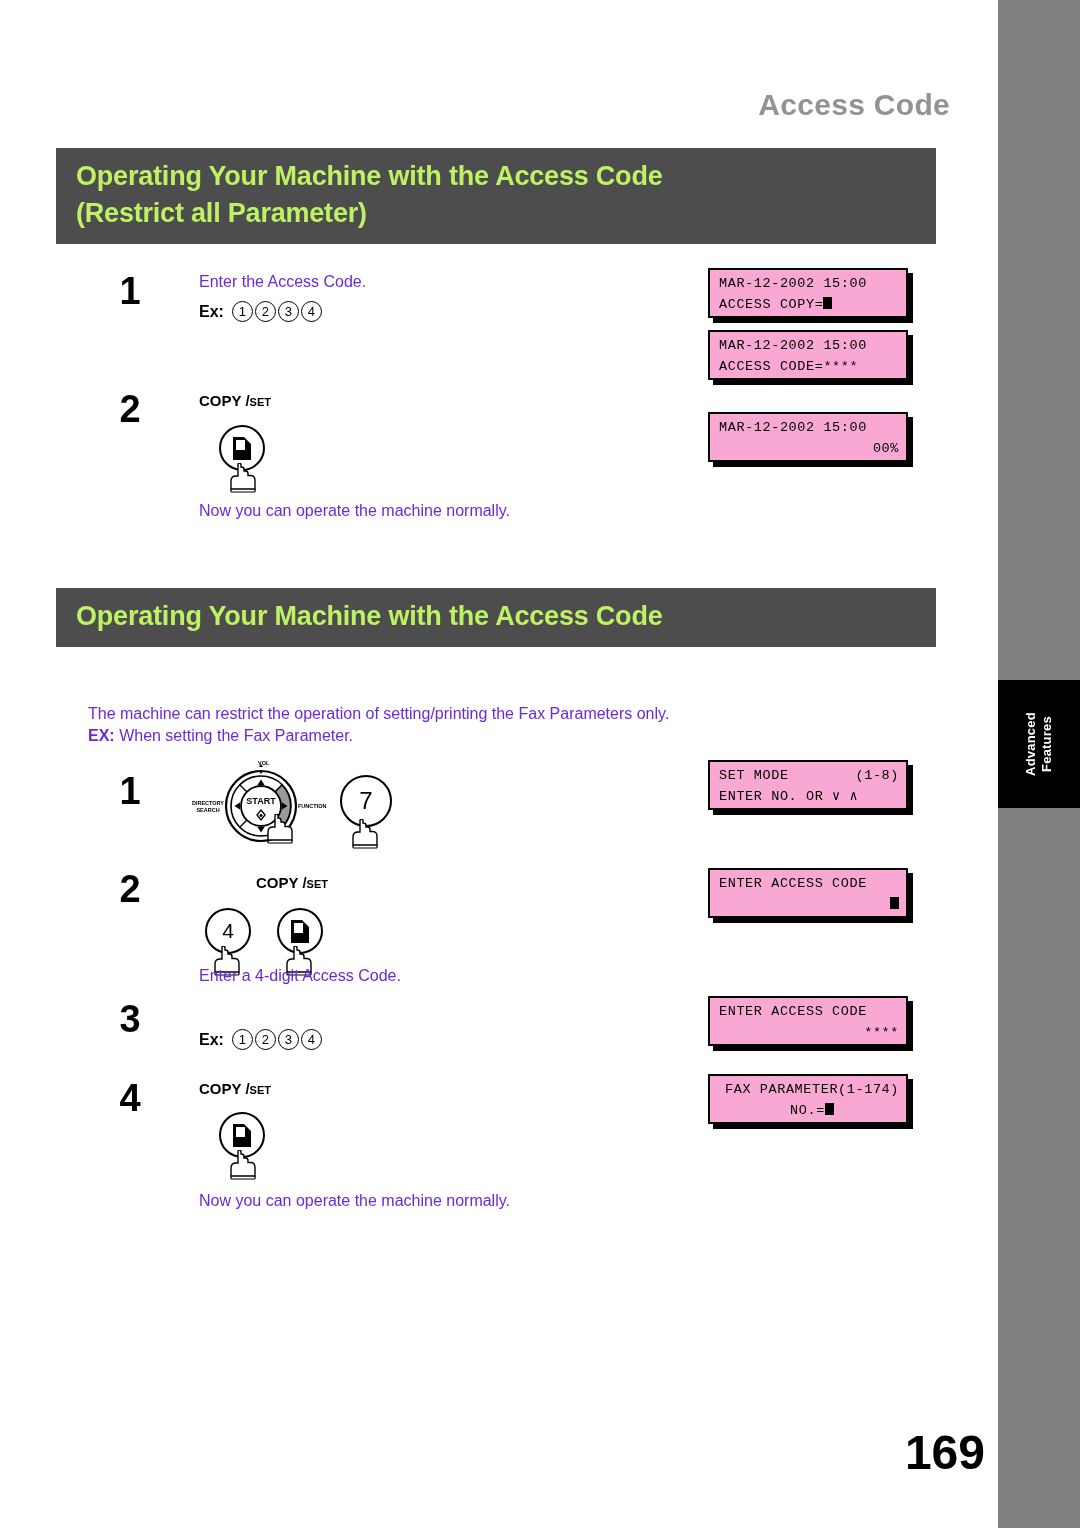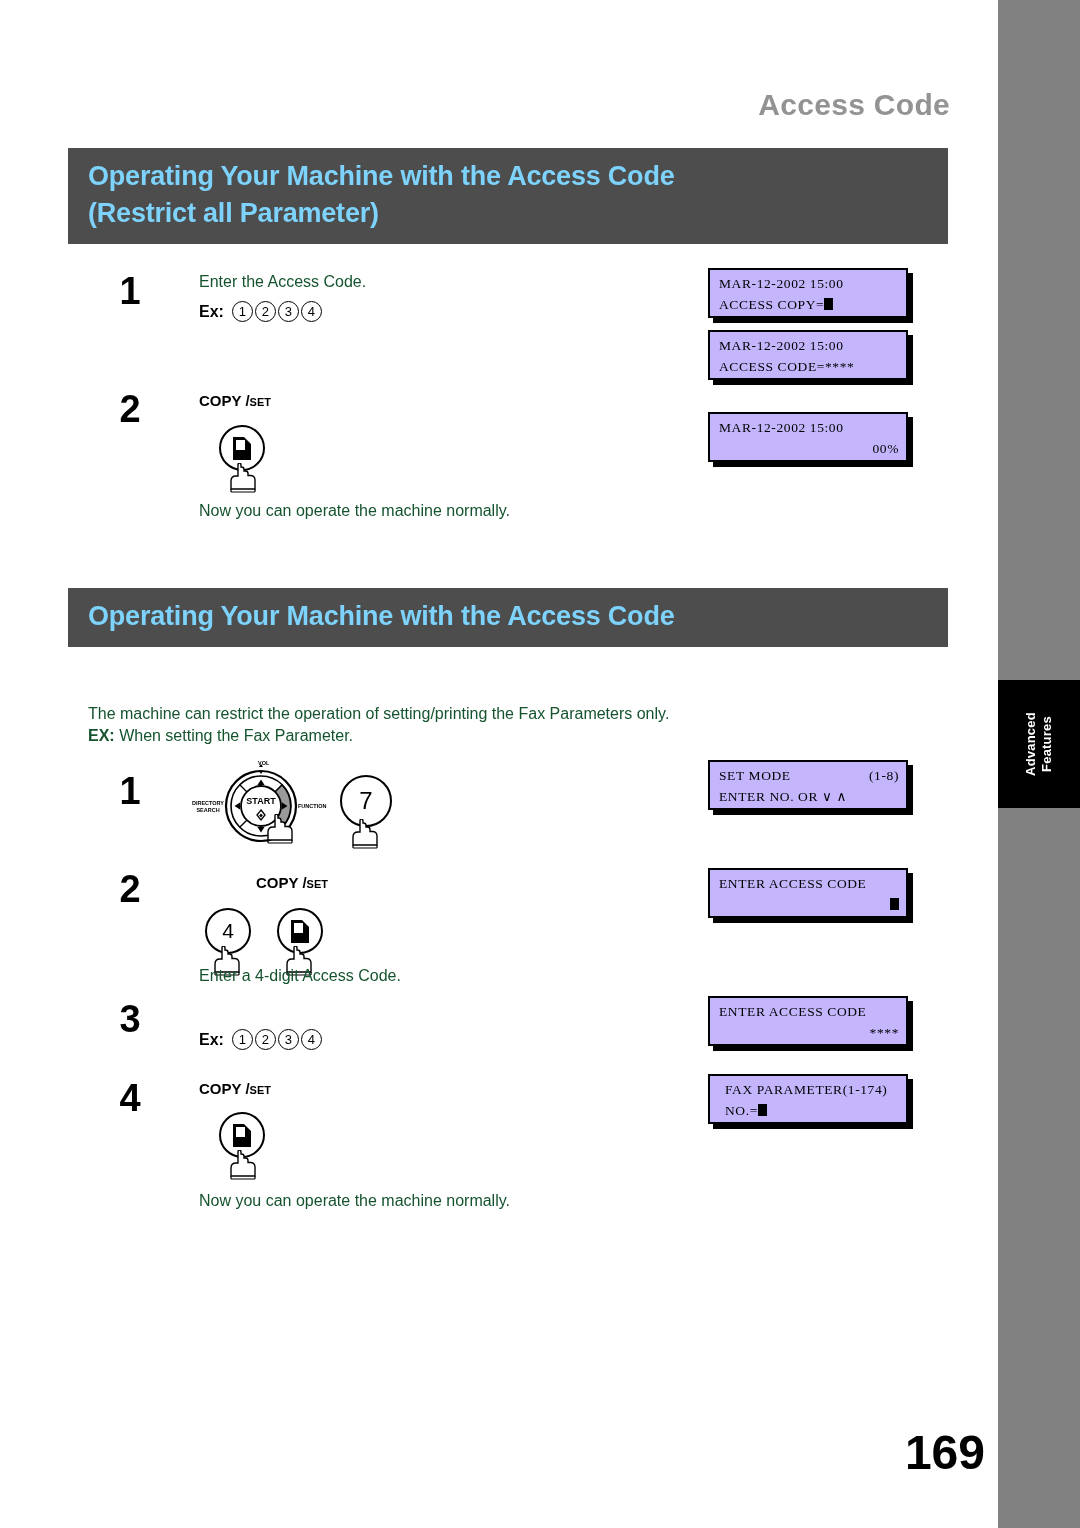--- a/index.html
+++ b/index.html
@@ -68,24 +68,24 @@
     text-align: right;
     font-size: 30px;
     font-weight: bold;
     color: #939393;
     letter-spacing: 0.3px;
   }
 
   
   .heading-bar {
     position: absolute;
-    left: 68px;
+    left: 56px;
     width: 880px;
     background: #4d4d4d;
-    color: #7dd3fc;
+    color: #bef264;
     font-size: 27px;
     font-weight: bold;
     line-height: 37px;
     padding: 10px 16px 12px 20px;
     box-sizing: border-box;
     letter-spacing: -0.2px;
   }
   #heading-1 { top: 148px; }
   #heading-2 { top: 588px; }
   .heading-line { display: block; white-space: nowrap; }
@@ -99,21 +99,21 @@
     color: #000;
     width: 40px;
     text-align: center;
   }
 
   
   .body-text {
     position: absolute;
     font-size: 16px;
     line-height: 22px;
-    color: #14532d;
+    color: #6d28d9;
     white-space: nowrap;
   }
   .body-text b { font-weight: bold; }
 
   
   .ex-row {
     position: absolute;
     display: flex;
     align-items: center;
     gap: 2px;
@@ -191,24 +191,24 @@
     width: 34px;
     height: 30px;
   }
 
   
   .lcd {
     position: absolute;
     width: 200px;
     height: 50px;
     border: 2px solid #000;
-    background: #c4b5fd;
+    background: #f9a8d4;
     box-sizing: border-box;
     box-shadow: 5px 5px 0 #000;
-    font-family: Liberation Serif, serif;
+    font-family: Liberation Mono, monospace;
     font-size: 13.5px;
     line-height: 21px;
     padding: 3px 7px 0 9px;
     letter-spacing: 0.6px;
     overflow: hidden;
   }
   .lcd-line { white-space: pre; display: block; }
   .lcd-line.right { text-align: right; }
   .lcd-row { display: flex; justify-content: space-between; white-space: pre; }
   .cursor-block {
@@ -415,16 +415,16 @@
   <span class="lcd-line right"><span class="cursor-block"></span></span>
 </div>
 
 <div class="lcd" style="left:708px; top:996px;">
   <span class="lcd-line">ENTER ACCESS CODE</span>
   <span class="lcd-line right">****</span>
 </div>
 
 <div class="lcd" style="left:708px; top:1074px;padding-left:15px;">
   <span class="lcd-line">FAX PARAMETER(1-174)</span>
-  <span class="lcd-line" style="text-align:left;"><span>NO.=</span><span class="cursor-block"></span></span>
+  <span class="lcd-line" style="text-align:center;"><span>NO.=</span><span class="cursor-block"></span></span>
 </div>
 
 <div class="page-num">169</div>
 
 </body></html>

